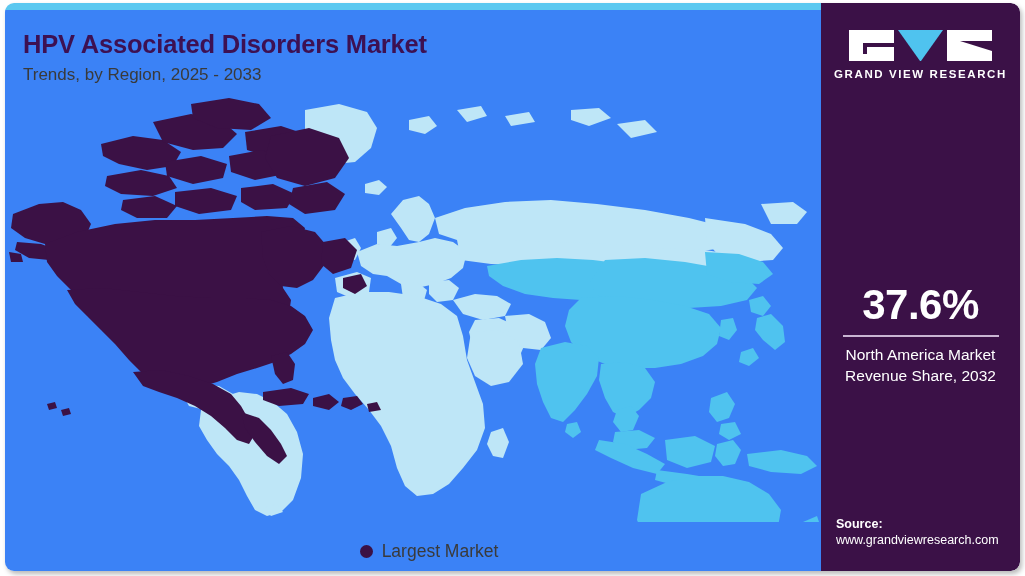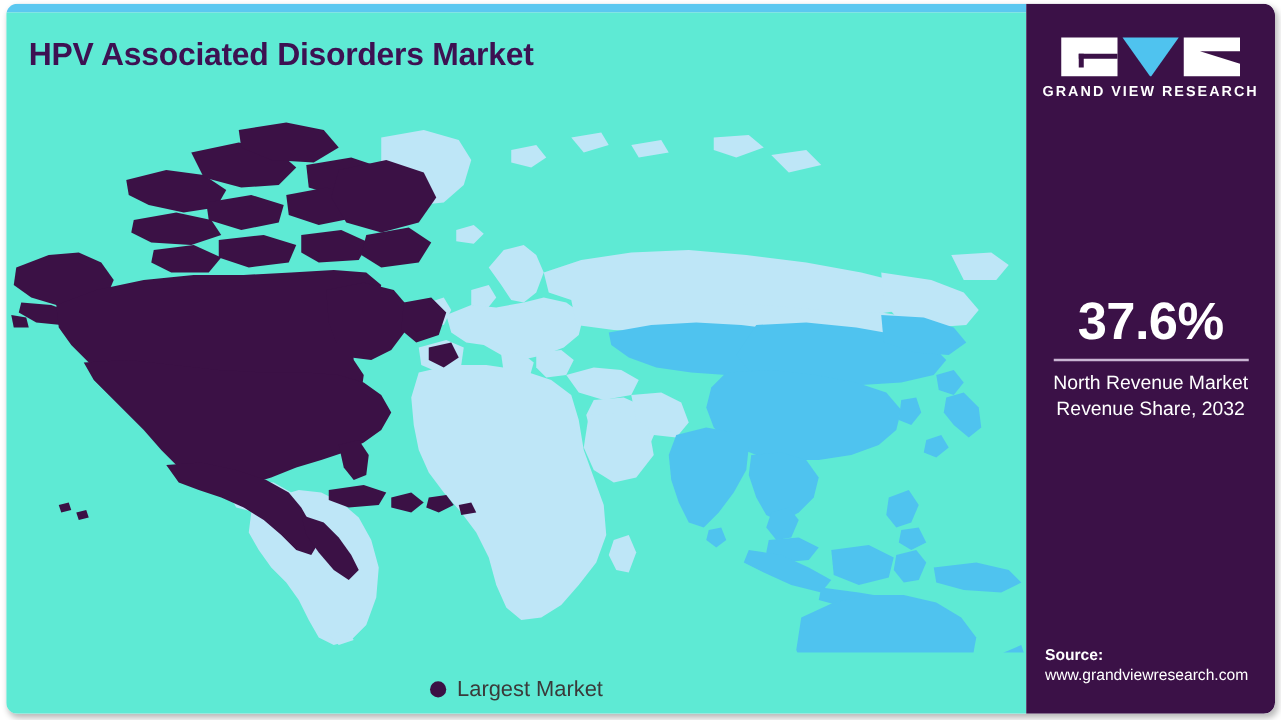--- a/index.html
+++ b/index.html
@@ -20,21 +20,21 @@
   #accent-bar {
     position:absolute; left:0; top:0;
     width:816px; height:7px;
     background:#5BC8F0;
     border-top-left-radius:9px;
   }
   
   #map-pane {
     position:absolute; left:0; top:7px;
     width:816px; height:561px;
-    background:#5eead4;
+    background:#3b82f6;
   }
   #title {
     position:absolute; left:18px; top:20px;
     font-size:25.5px; font-weight:bold;
     color:#3D1152; letter-spacing:-.2px;
     white-space:nowrap;
   }
   #subtitle {
     position:absolute; left:18px; top:55px;
     font-size:17px; color:#3A3A3A;
@@ -44,21 +44,21 @@
     position:absolute; left:0; top:82px;
     width:816px; height:430px;
   }
   #map-wrap svg { width:100%; height:100%; display:block; }
   .land-base { fill:#BEE6F7; }
   .land-largest { fill:#3B1145; }
   .land-fastest { fill:#4FC3EF; }
 
   
   #legend {
-    position:absolute; left:0; top:520px;
+    position:absolute; left:16px; top:520px;
     width:816px; height:42px;
     display:flex; align-items:center; justify-content:center; gap:34px;flex-direction:column;
   }
   .legend-item { display:flex; align-items:center; gap:9px; }
   .legend-dot { width:13px; height:13px; border-radius:50%; flex:none; }
   .legend-dot.largest { background:#3B1145; }
   .legend-dot.fastest { background:#5BC8F0; }
   .legend-label { font-size:17.5px; color:#3A3A3A; white-space:nowrap; }
 
   
@@ -101,21 +101,21 @@
     margin-top:7px;
     font-size:11.5px; font-weight:bold; color:#ffffff;
     letter-spacing:1.6px; white-space:nowrap;
   }
   #stat-block {
     position:absolute; left:0; right:0; top:232px;
     text-align:center;
   }
   #stat-value {
     font-size:42px; font-weight:bold; color:#ffffff;
-    letter-spacing:-.5px; line-height:1.05;
+    letter-spacing:-.5px; line-height:1.05;margin-top:48px;
   }
   #stat-divider {
     width:156px; height:1.5px; background:#C9B5D3;
     margin:8px auto 7px auto;
   }
   .stat-caption-line {
     font-size:15.5px; color:#ffffff; line-height:1.38; white-space:nowrap;
   }
   #source-block {
     position:absolute; left:15px; bottom:24px; right:10px;
@@ -128,20 +128,21 @@
 </head>
 <body>
 
 <div id="card">
 
   <div id="accent-bar"></div>
 
   <div id="map-pane">
 
     <div id="title">HPV Associated Disorders Market</div>
+    <div id="subtitle">Trends, by Region, 2025 - 2033</div>
 
     <div id="map-wrap">
       <svg viewBox="0 0 816 430" preserveAspectRatio="xMidYMid meet">
 
         <g class="land-base">
 
           <path d="M300 18 L334 12 L362 20 L372 36 L366 56 L350 70 L330 72 L312 60 L300 42 Z"></path>
 
           <path d="M360 92 L374 88 L382 95 L374 103 L360 101 Z"></path>
 
@@ -291,21 +292,21 @@
         <span class="logo-block logo-g"></span>
         <span class="logo-v"></span>
         <span class="logo-block logo-r"></span>
       </div>
       <div id="logo-text">GRAND VIEW RESEARCH</div>
     </div>
 
     <div id="stat-block">
       <div id="stat-value">37.6%</div>
       <div id="stat-divider"></div>
-      <div class="stat-caption-line">North Revenue Market</div>
+      <div class="stat-caption-line">North America Market</div>
       <div class="stat-caption-line">Revenue Share, 2032</div>
     </div>
 
     <div id="source-block">
       <div id="source-label">Source:</div>
       <div id="source-url">www.grandviewresearch.com</div>
     </div>
 
   </div>
 </div>

